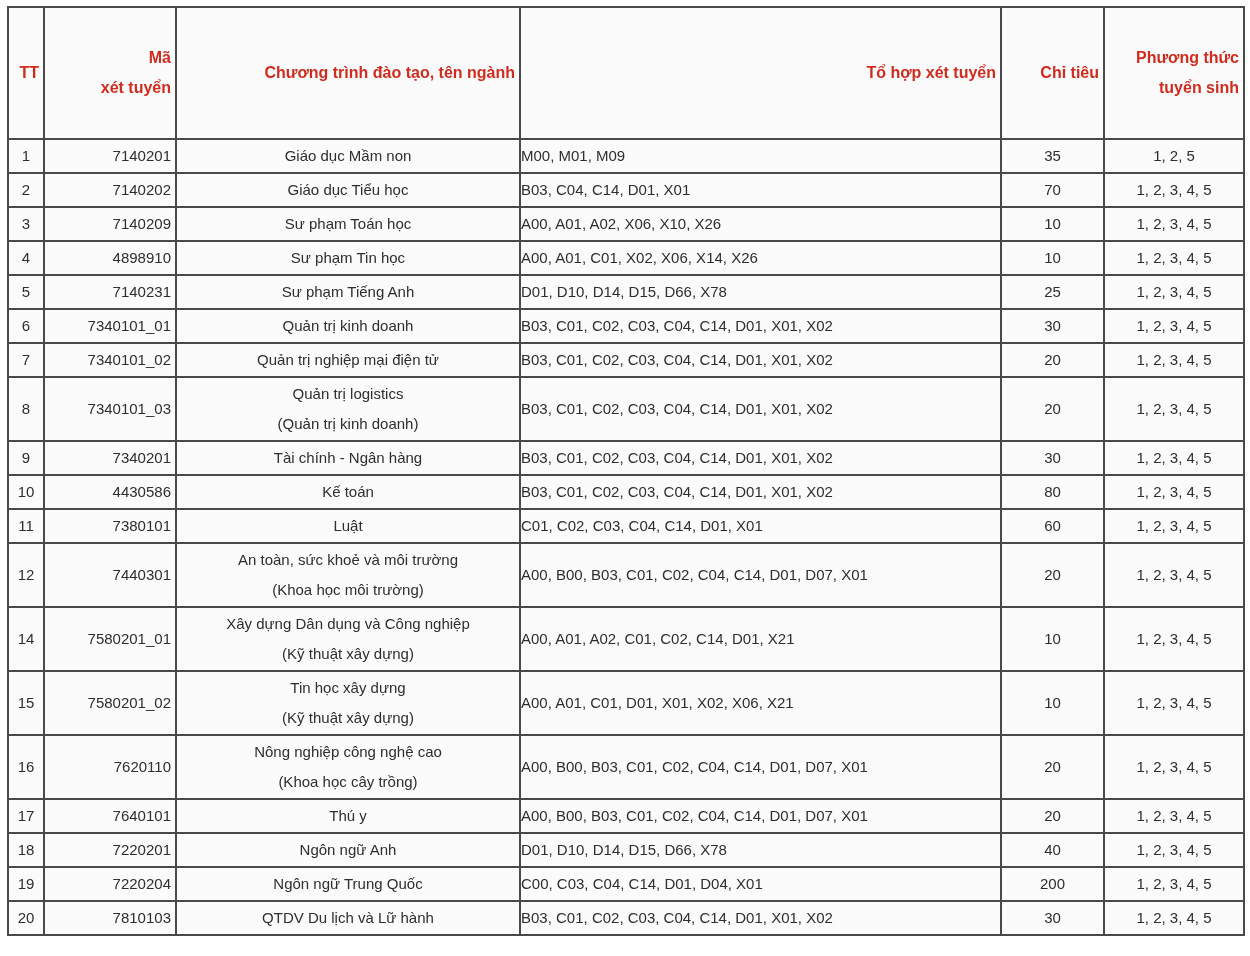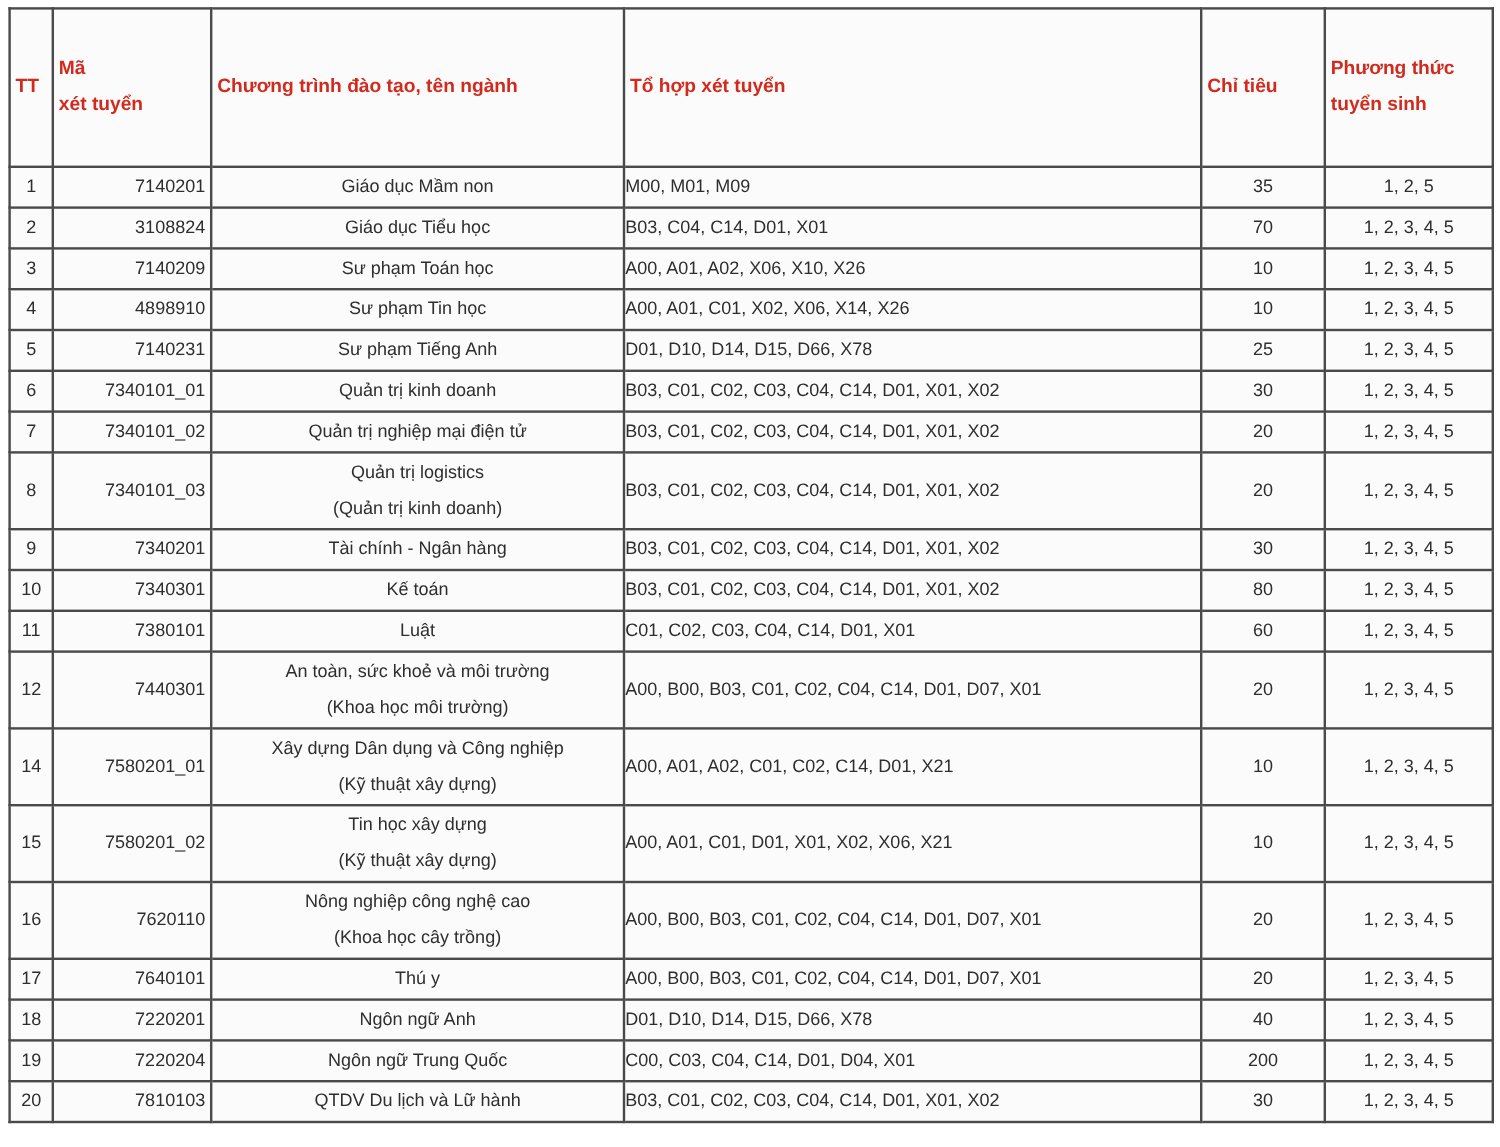--- a/index.html
+++ b/index.html
@@ -29,21 +29,21 @@
     font-size: 15px;
     vertical-align: middle;
     background: #fbfbfb;
     overflow: hidden;
   }
   
   table.admissions th {
     color: #d22b1e;
     font-weight: bold;
     font-size: 16px;
-    text-align: left;
+    text-align: right;
     height: 132px;
     white-space: pre-line;
     line-height: 30px;
     padding: 0 4px;
   }
   
   col.w-tt      { width: 36px; }
   col.w-code    { width: 132px; }
   col.w-prog    { width: 344px; }
   col.w-combo   { width: 481px; }
@@ -90,21 +90,21 @@
           <td class="c-code">7140201</td>
           <td class="c-prog">
             <div class="program-line">Giáo dục Mầm non</div>
           </td>
           <td class="c-combo">M00, M01, M09</td>
           <td class="c-quota">35</td>
           <td class="c-methods">1, 2, 5</td>
         </tr>
         <tr>
           <td class="c-tt">2</td>
-          <td class="c-code">3108824</td>
+          <td class="c-code">7140202</td>
           <td class="c-prog">
             <div class="program-line">Giáo dục Tiểu học</div>
           </td>
           <td class="c-combo">B03, C04, C14, D01, X01</td>
           <td class="c-quota">70</td>
           <td class="c-methods">1, 2, 3, 4, 5</td>
         </tr>
         <tr>
           <td class="c-tt">3</td>
           <td class="c-code">7140209</td>
@@ -171,21 +171,21 @@
           <td class="c-code">7340201</td>
           <td class="c-prog">
             <div class="program-line">Tài chính - Ngân hàng</div>
           </td>
           <td class="c-combo">B03, C01, C02, C03, C04, C14, D01, X01, X02</td>
           <td class="c-quota">30</td>
           <td class="c-methods">1, 2, 3, 4, 5</td>
         </tr>
         <tr>
           <td class="c-tt">10</td>
-          <td class="c-code">7340301</td>
+          <td class="c-code">4430586</td>
           <td class="c-prog">
             <div class="program-line">Kế toán</div>
           </td>
           <td class="c-combo">B03, C01, C02, C03, C04, C14, D01, X01, X02</td>
           <td class="c-quota">80</td>
           <td class="c-methods">1, 2, 3, 4, 5</td>
         </tr>
         <tr>
           <td class="c-tt">11</td>
           <td class="c-code">7380101</td>

